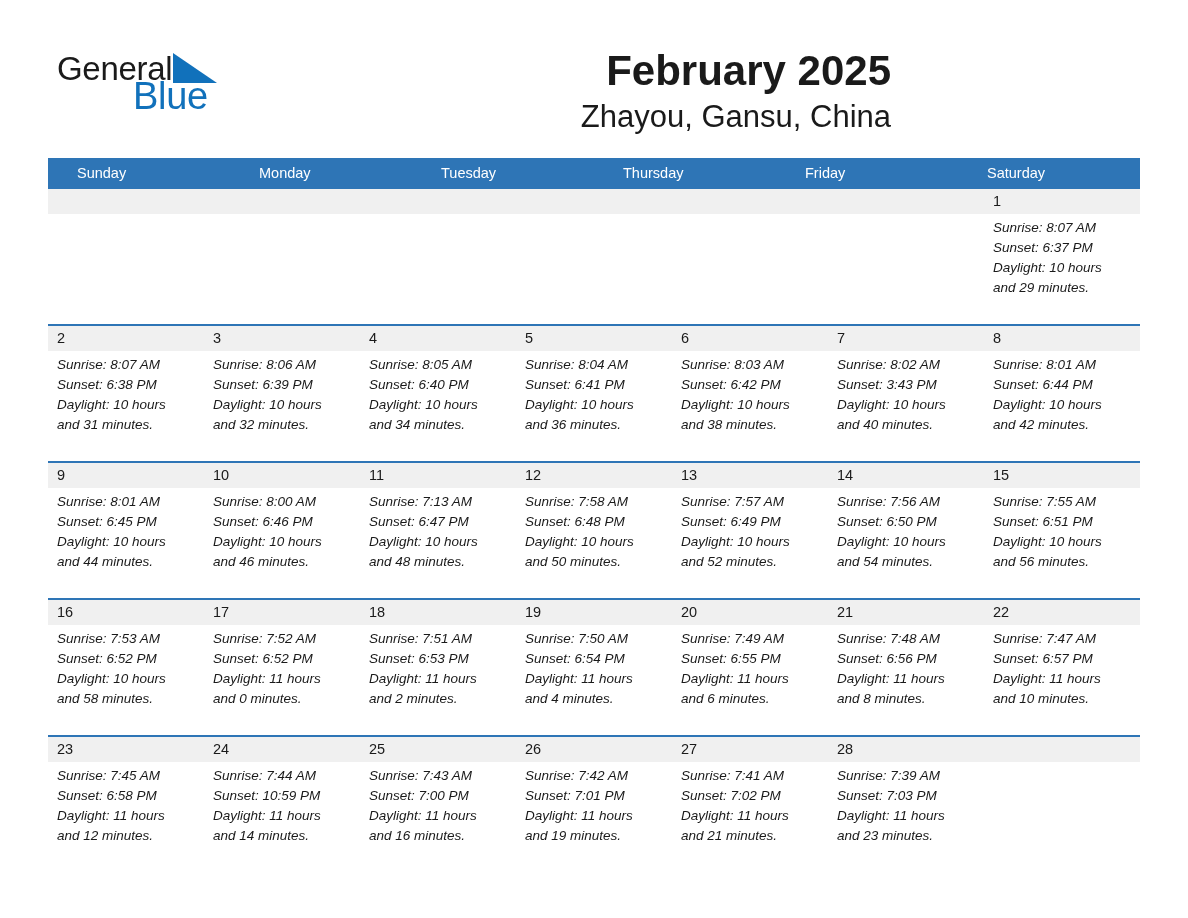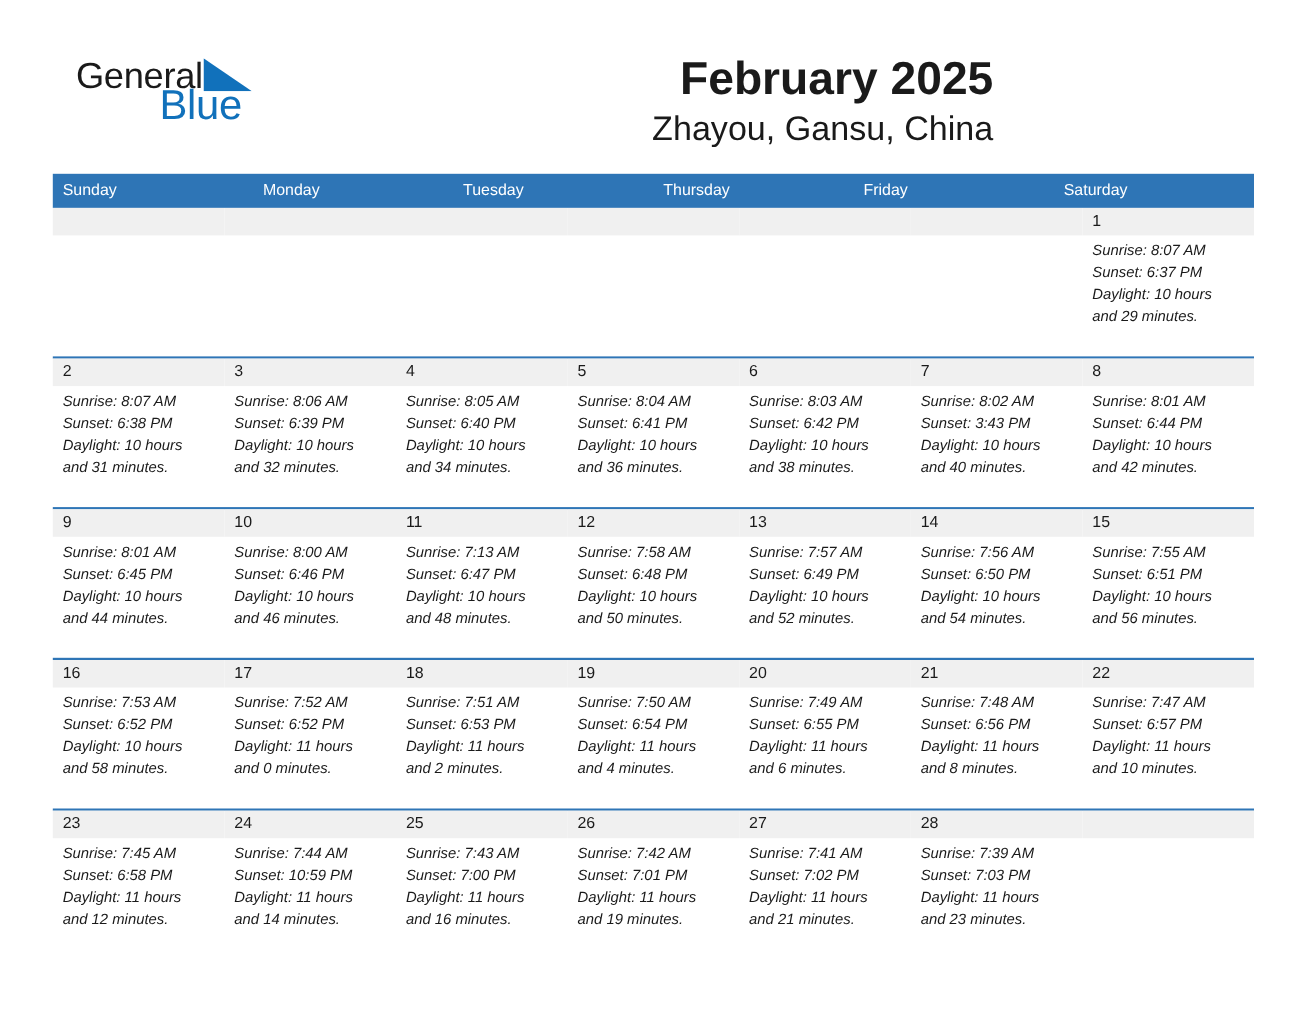--- a/index.html
+++ b/index.html
@@ -21,21 +21,20 @@
     box-sizing: border-box;
   }
 
   
   .header {
     position: absolute;
     left: 0;
     top: 0;
     width: 948px;
     height: 155px;
-    margin-left: 12px;
   }
   .logo {
     position: absolute;
     left: 57px;
     top: 52px;
     width: 300px;
     height: 70px;
   }
   .logo-row1 {
     position: absolute;
@@ -101,20 +100,21 @@
     height: 31px;
   }
   .dow-cell {
     flex: 1 1 0;
     color: #ffffff;
     font-size: 14.5px;
     line-height: 31px;
     padding-left: 9px;
     box-sizing: border-box;
     white-space: nowrap;
+    margin-left: 20px;
   }
   .week {
     display: flex;
     border-top: 2px solid #2e75b6;
     margin-top: 7px;
   }
   .week:first-of-type {
     margin-top: 0;
     border-top: none;
   }

